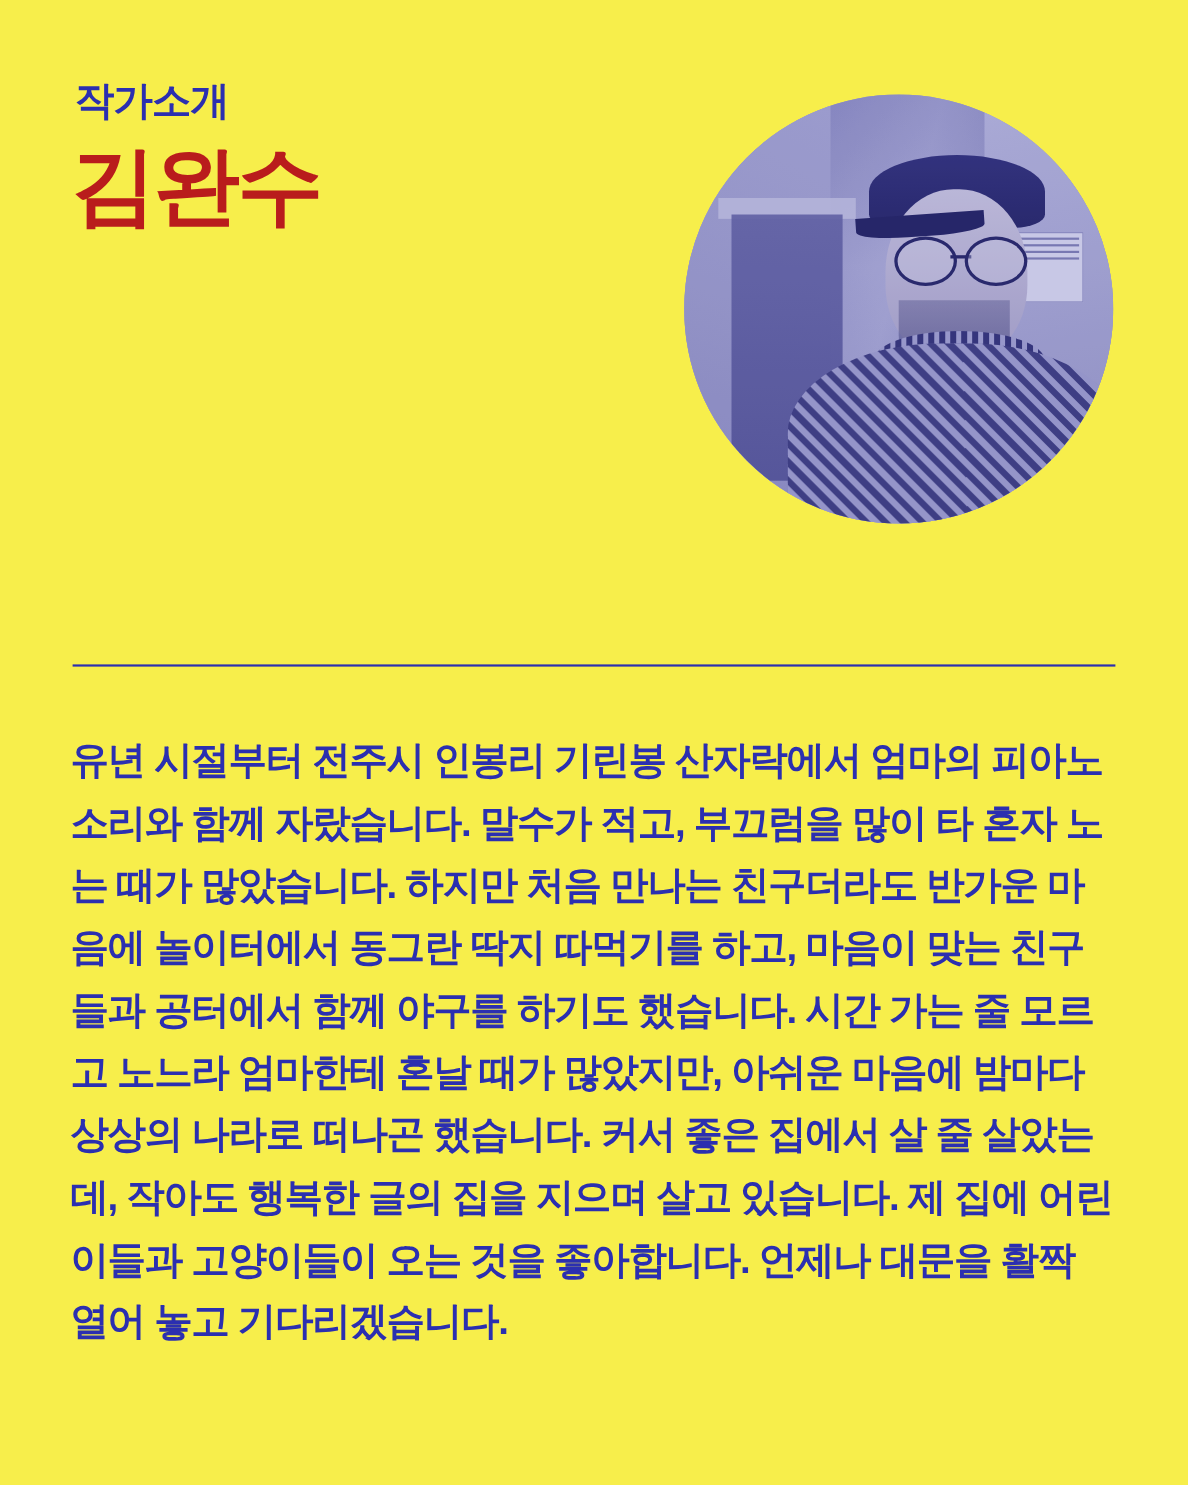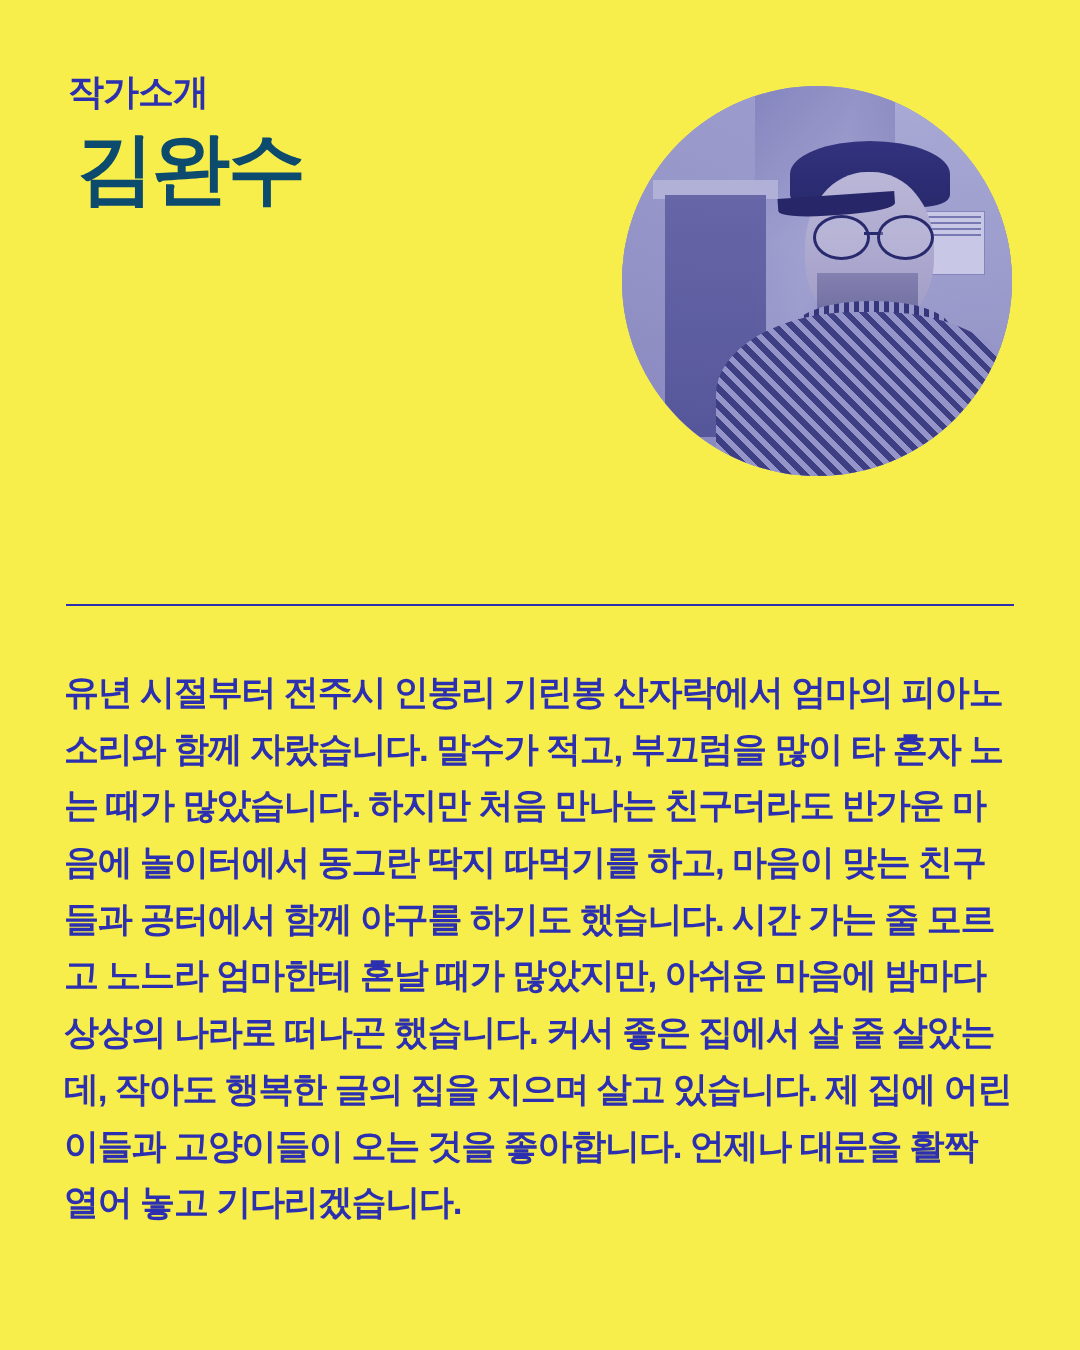--- a/index.html
+++ b/index.html
@@ -41,23 +41,22 @@
     line-height: 1.1;
   }
 
   .author-name {
     position: absolute;
     left: 64px;
     top: 124px;
     font-size: 78px;
     font-weight: bold;
     letter-spacing: -2px;
-    color: #0c4a6e;
+    color: #b91c1c;
     line-height: 1.15;
-    margin-left: 12px;
   }
 
   
   .portrait {
     position: absolute;
     left: 622px;
     top: 86px;
     width: 390px;
     height: 390px;
     border-radius: 50%;

